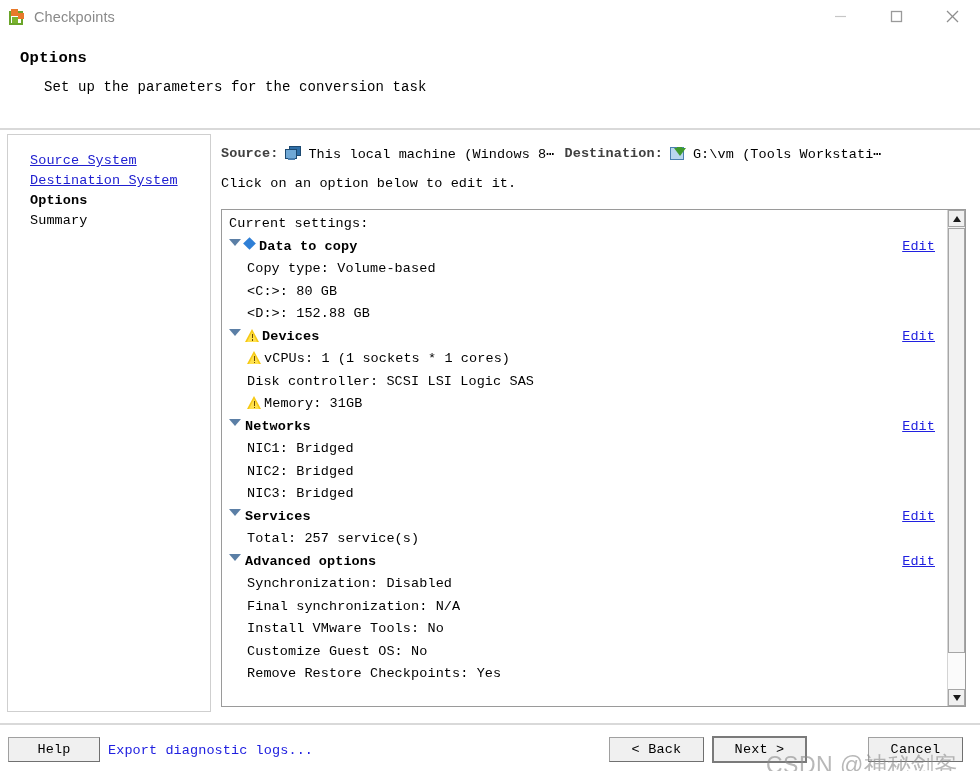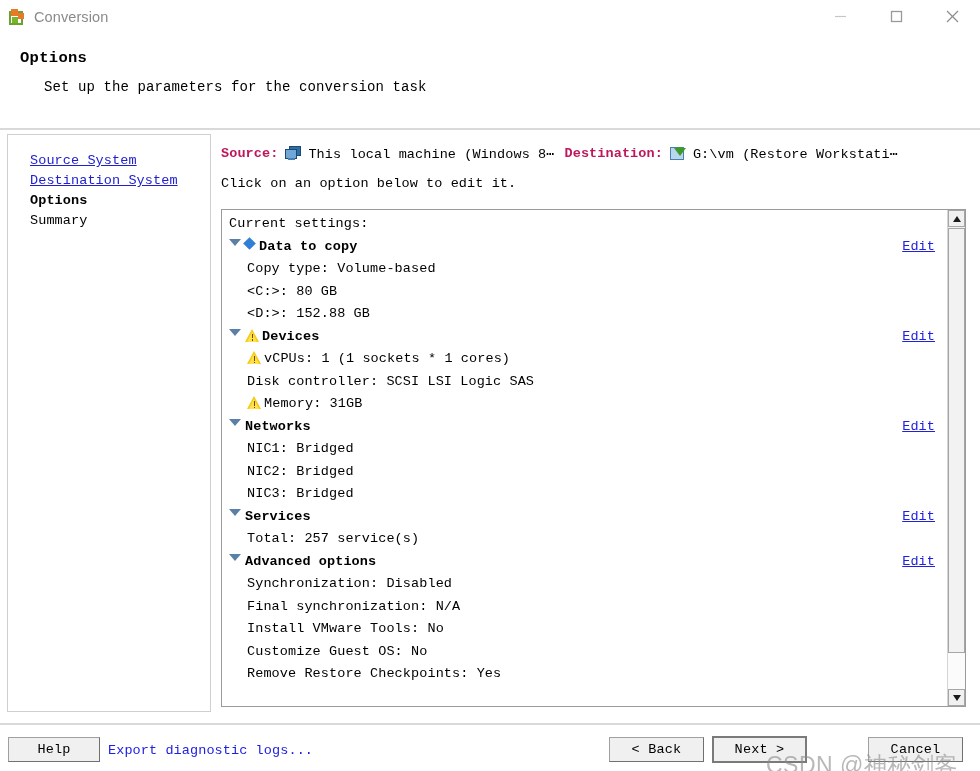--- a/index.html
+++ b/index.html
@@ -147,21 +147,21 @@
   .srcdest-line {
     display: flex;
     align-items: center;
     font-size: 13.5px;
     white-space: nowrap;
     margin-top: 14px;
     letter-spacing: 0.1px;
   }
   .srcdest-line .lbl {
     font-weight: bold;
-    color: #be185d;
+    color: #404040;
     text-align: right;
   }
   .srcdest-line .val {
     color: #000;
   }
   .mini-icon {
     width: 17px; height: 15px;
     margin: 0 6px 0 7px;
     position: relative;
     display: inline-block;
@@ -422,21 +422,21 @@
 </head>
 <body>
 
 <div class="titlebar">
   <div class="title-icon">
     <div class="sq sq-green-outline"></div>
     <div class="sq sq-orange-a"></div>
     <div class="sq sq-orange-b"></div>
     <div class="sq sq-green-b"></div>
   </div>
-  <div class="title-text">Conversion</div>
+  <div class="title-text">Checkpoints</div>
 
   <div class="win-controls">
     <div class="win-btn">
       <svg width="13" height="13" viewBox="0 0 13 13">
           <line x1="1" y1="6.5" x2="12" y2="6.5" stroke="#c6c6c6" stroke-width="1.2"></line>
         </svg>
     </div>
     <div class="win-btn">
       <svg width="13" height="13" viewBox="0 0 13 13">
           <rect x="1.5" y="1.5" width="10" height="10" fill="none" stroke="#9a9a9a" stroke-width="1.3"></rect>
@@ -477,21 +477,21 @@
           <span class="m-base"></span>
       </span>
       <span class="val">This local machine (Windows 8⋯</span>
       <span style="display:inline-block;width:10px"></span>
       <span class="lbl">Destination:</span>
       <span class="mini-icon ic-import">
         <span class="b-box"></span>
           <span class="b-stem"></span>
           <span class="b-arrow"></span>
       </span>
-      <span class="val">G:\vm (Restore Workstati⋯</span>
+      <span class="val">G:\vm (Tools Workstati⋯</span>
     </div>
 
     <div class="click-hint">Click on an option below to edit it.</div>
 
     <div class="panel">
       <div class="panel-inner">
 
         <div class="row plain" style="padding-left:7px">
           <span class="rowtext">Current settings:</span>
         </div>

